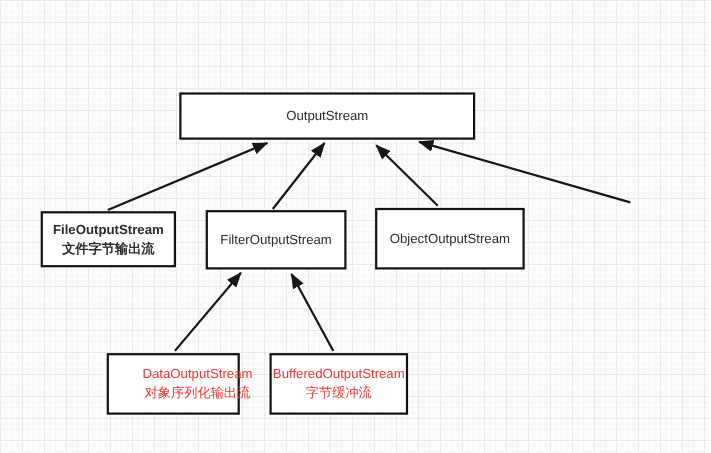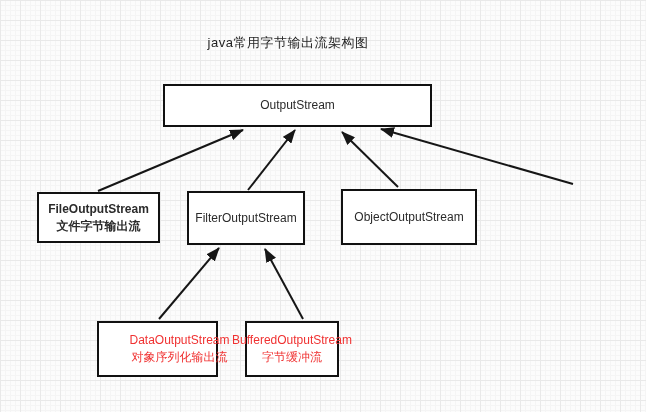--- a/index.html
+++ b/index.html
@@ -43,43 +43,42 @@
     font-size: 12px;
     line-height: 17px;
     color: #2b2b2b;
     white-space: nowrap;
   }
   .node.red { color: #f03131; }
   .node .cls { display: block; }
   .node .sub { display: block; }
   #n-outputstream      { left: 163px; top:  84px; width: 269px; height: 43px; }
   #n-fileoutputstream  { left:  37px; top: 192px; width: 123px; height: 51px; font-weight: bold; }
-  #n-filteroutputstream{ left: 187px; top: 191px; width: 118px; height: 54px; }
+  #n-filteroutputstream{ left: 187px; top: 191px; width: 128px; height: 54px; }
   #n-objectoutputstream{ left: 341px; top: 189px; width: 136px; height: 56px; }
   #n-bytearrayoutputstream { left: 505px; top: 188px; width: 128px; height: 50px; }
   #n-dataoutputstream  { left:  97px; top: 321px; width: 121px; height: 56px; padding-left: 44px; }
-  #n-bufferedoutputstream { left: 245px; top: 321px; width: 94px; height: 56px; }
+  #n-bufferedoutputstream { left: 245px; top: 321px; width: 126px; height: 56px; }
   svg.edges {
     position: absolute;
     left: 0; top: 0;
     width: 646px;
     height: 412px;
     pointer-events: none;
   }
   svg.edges line {
     stroke: #161616;
     stroke-width: 2;
   }
 </style>
 </head>
 <body>
 
 <div class="canvas">
 
-  <div class="title">java常用字节输出流架构图</div>
 
   <svg class="edges" viewBox="0 0 646 412">
     <defs>
       <marker id="arrow" markerUnits="userSpaceOnUse" markerWidth="14" markerHeight="11" refX="13" refY="5.5" orient="auto">
         <polygon points="0,0 14,5.5 0,11" fill="#161616"></polygon>
       </marker>
     </defs>
     <line x1="98" y1="191" x2="243" y2="130" marker-end="url(#arrow)"></line>
     <line x1="248" y1="190" x2="295" y2="130" marker-end="url(#arrow)"></line>
     <line x1="398" y1="187" x2="342" y2="132" marker-end="url(#arrow)"></line>

